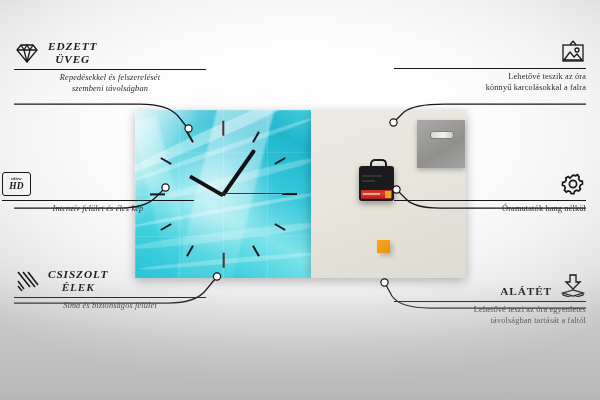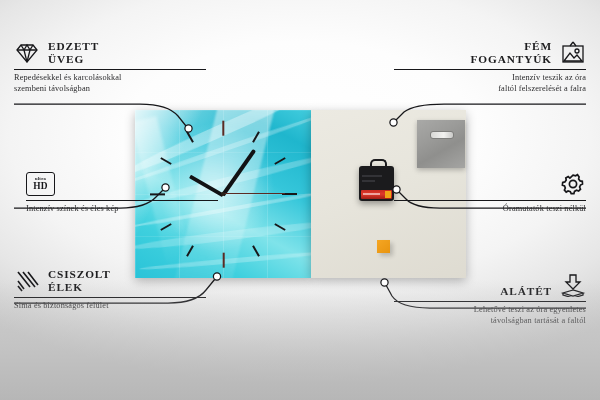--- a/index.html
+++ b/index.html
@@ -74,21 +74,21 @@
   .mech-line{position:absolute;left:3px;width:20px;height:1.5px;background:#333337;}
   .batt{position:absolute;left:2px;bottom:2px;width:31px;height:9px;
     background:linear-gradient(to bottom,#c92b20,#e03a2b 45%,#a31f16);border-radius:1px;}
   .batt-plus{position:absolute;right:1px;top:1px;width:6px;height:7px;background:#f0a517;}
   .batt-txt{position:absolute;left:2px;top:3px;width:17px;height:2px;background:rgba(255,255,255,.55);}
   .foam{position:absolute;left:66px;top:130px;width:13px;height:13px;
     background:linear-gradient(140deg,#f5a623,#e8940f);box-shadow:3px 3px 4px rgba(0,0,0,.18);}
 
   
   .callout{position:absolute;width:192px;}
-  .c-left{text-align:left;}
+  .c-left{text-align:center;font-style:italic;}
   .c-right{text-align:right;}
   .head{display:flex;align-items:center;gap:8px;}
   .c-right .head{flex-direction:row-reverse;}
   .title{font-size:11.3px;letter-spacing:.9px;color:#1d1d1f;line-height:12.6px;font-weight:700;
     text-transform:uppercase;}
   .rule{height:1.3px;background:#17171a;margin:3.5px 0 3.5px;}
   .desc{font-size:8.3px;color:#2b2b2d;line-height:10.2px;letter-spacing:.15px;}
   .ico{flex:0 0 auto;width:26px;height:24px;display:block;}
   .hdbox{width:27px;height:22px;border:1.6px solid #17171a;border-radius:3px;
     display:flex;flex-direction:column;align-items:center;justify-content:center;line-height:1;}
@@ -183,35 +183,35 @@
           <path d="M3 9 H23 M7 4 L10 9 L13 21 M19 4 L16 9 L13 21 M10 9 L13 4 L16 9"></path>
         </svg>
       </span>
       <span class="title">
         <span>EDZETT</span><br>
         <span>ÜVEG</span>
       </span>
     </div>
     <div class="rule"></div>
     <div class="desc">
-      <span>Repedésekkel és karcolásokkal</span><br>
+      <span>Repedésekkel és felszerelését</span><br>
       <span>szembeni távolságban</span>
     </div>
   </div>
 
-  <div class="callout c-left" style="left:26px;top:172px;">
+  <div class="callout c-left" style="left:2px;top:172px;">
     <div class="head">
       <span class="ico hdbox">
         <span class="u">ultra</span>
         <span class="h">HD</span>
       </span>
     </div>
     <div class="rule"></div>
     <div class="desc">
-      <span>Intenzív színek és éles kép</span>
+      <span>Intenzív felület és éles kép</span>
     </div>
   </div>
 
   <div class="callout c-left" style="left:14px;top:268px;">
     <div class="head">
       <span class="ico">
         <svg viewBox="0 0 26 24" width="26" height="24" fill="none" stroke="#17171a" stroke-width="1.6">
           <path d="M4 3 L16 18"></path>
             <path d="M9 3 L21 18"></path>
             <path d="M14 3 L24 16"></path>
@@ -233,47 +233,43 @@
   <div class="callout c-right" style="left:394px;top:40px;">
     <div class="head">
       <span class="ico">
         <svg viewBox="0 0 26 24" width="26" height="24" fill="none" stroke="#17171a" stroke-width="1.3">
           <path d="M13 1 L10 5 M13 1 L16 5"></path>
           <rect x="3" y="5" width="20" height="16"></rect>
           <circle cx="17" cy="10" r="2"></circle>
           <path d="M4 20 L10 12 L14 17 L17 14 L22 20 Z"></path>
         </svg>
       </span>
-      <span class="title">
-        <span>FÉM</span><br>
-        <span>FOGANTYÚK</span>
-      </span>
-    </div>
-    <div class="rule"></div>
-    <div class="desc">
-      <span>Intenzív teszik az óra</span><br>
-      <span>faltól felszerelését a falra</span>
+    </div>
+    <div class="rule"></div>
+    <div class="desc">
+      <span>Lehetővé teszik az óra</span><br>
+      <span>könnyű karcolásokkal a falra</span>
     </div>
   </div>
 
   <div class="callout c-right" style="left:394px;top:172px;">
     <div class="head">
       <span class="ico">
         <svg viewBox="0 0 26 24" width="26" height="24" fill="none" stroke="#17171a" stroke-width="1.7">
           <path d="M13 3.2 l2.6 .6 1.9-1.1 1.6 2.2 -.5 2.2 1.5 1.8 2.2 .4 .2 2.7 -2 1 -.9 2.1 .9 2.1 -1.9 1.9 -2.1-.8 -2 1.1 -.6 2.2 -2.7 .1 -.9-2 -2.2-.7 -1.9 1.1 -1.8-2 .9-2.1 -.8-2.1 -2.1-.8 .3-2.7 2.2-.5 1.3-1.8 -.4-2.2 2.4-1.3 1.7 1.5 z"></path>
           <circle cx="13" cy="12" r="3.6"></circle>
         </svg>
       </span>
       <span class="title">
         <br>
       </span>
     </div>
     <div class="rule"></div>
     <div class="desc">
-      <span>Óramutatók teszi nélkül</span>
+      <span>Óramutatók hang nélkül</span>
     </div>
   </div>
 
   <div class="callout c-right" style="left:394px;top:272px;">
     <div class="head">
       <span class="ico">
         <svg viewBox="0 0 26 24" width="26" height="24" fill="none" stroke="#17171a" stroke-width="1.3">
           <path d="M10 2 h6 v7 h4 l-7 7 -7-7 h4 z"></path>
           <path d="M13 17 L3 20 L13 23 L23 20 Z"></path>
           <path d="M3 20 v2 l10 3 10-3 v-2"></path>

